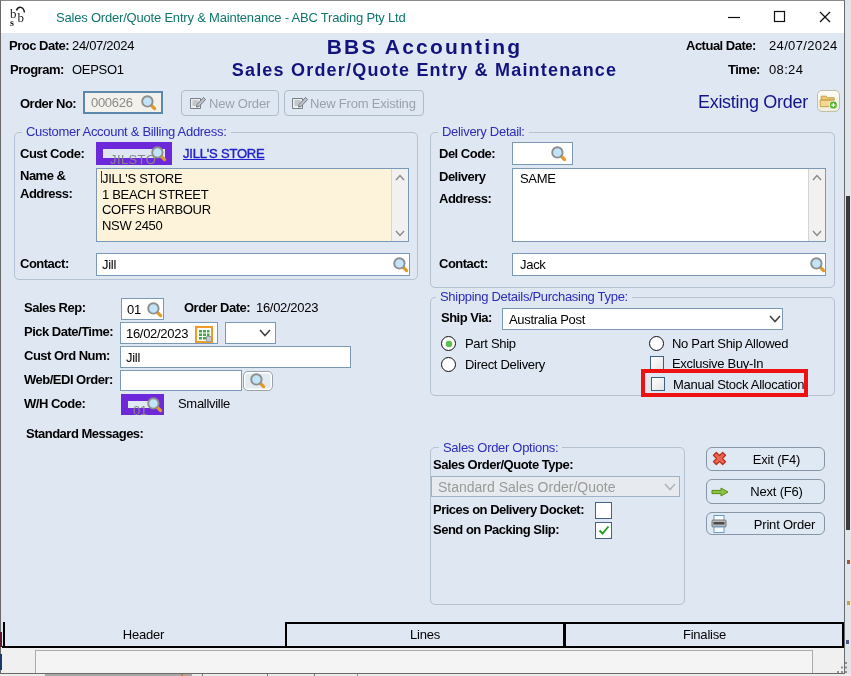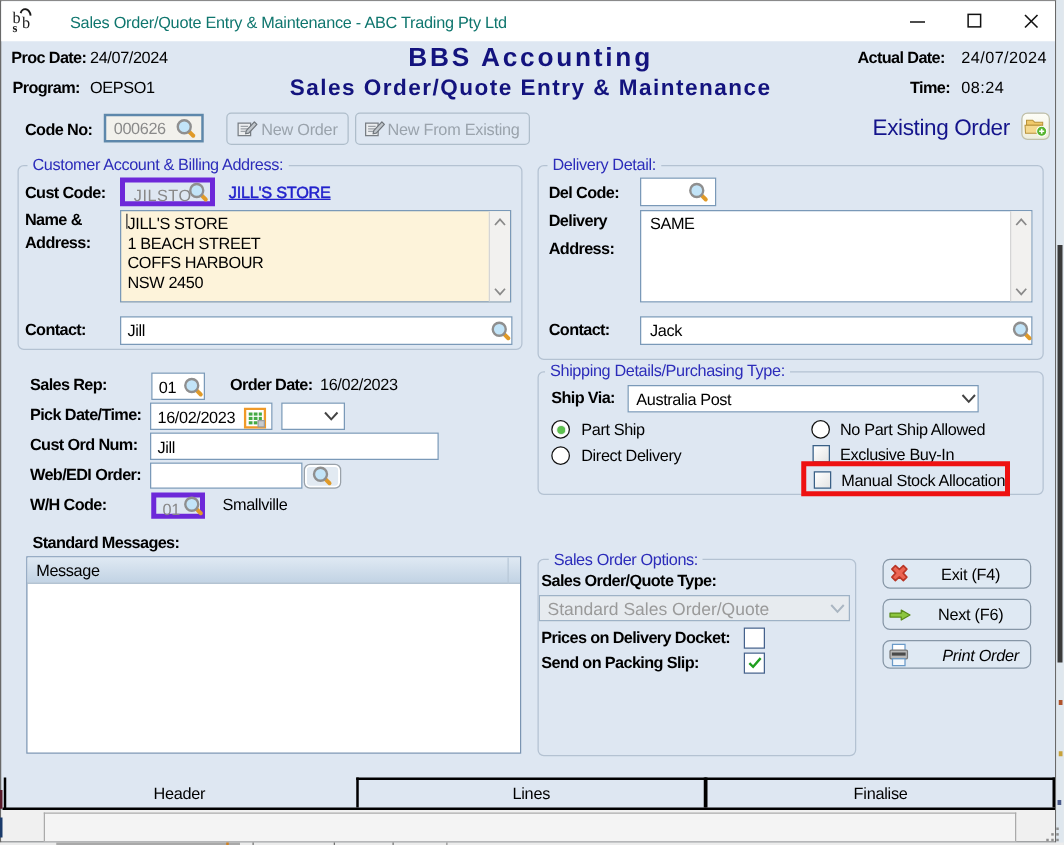--- a/index.html
+++ b/index.html
@@ -2,21 +2,21 @@
 <html><head>
 <meta charset="utf-8">
 <style>
 *{margin:0;padding:0;box-sizing:border-box;}
 html,body{width:851px;height:676px;overflow:hidden;font-family:"Liberation Sans",sans-serif;background:#e9e9e9;}
 #win{position:absolute;left:0;top:0;width:851px;height:676px;}
 .abs{position:absolute;}
 .lbl{position:absolute;font-weight:bold;font-size:13px;color:#000;white-space:nowrap;letter-spacing:-0.5px;}
 .val{position:absolute;font-size:13px;color:#000;white-space:nowrap;letter-spacing:-0.3px;}
 .inp{position:absolute;background:#fff;border:1px solid #7a99b8;font-size:13px;color:#000;letter-spacing:-0.3px;}
-.inpd{position:absolute;background:#dee7f2;border:4px solid #6d28d9;font-size:13px;color:#888;letter-spacing:-0.3px;}
+.inpd{position:absolute;background:#dee7f2;border:7px solid #6d28d9;font-size:13px;color:#888;letter-spacing:-0.3px;}
 .grp{position:absolute;border:1px solid #b4c2d2;border-radius:5px;}
 .grplbl{position:absolute;font-size:13px;color:#2c2cba;background:#dee7f2;padding:0 4px;white-space:nowrap;letter-spacing:-0.3px;}
 .mag{position:absolute;}
 .sb{position:absolute;width:17px;background:#f2f1ef;border-left:1px solid #d5d5d5;}
 </style>
 </head>
 <body>
 <div id="win">
 
   <div class="abs" style="left:0;top:0;width:845px;height:674px;border:1px solid #696969;border-top:1px solid #8a8a8a;background:#dee7f2;"></div>
@@ -48,21 +48,21 @@
   <div class="val" style="left:72px;top:38px;">24/07/2024</div>
   <div class="lbl" style="left:10px;top:62px;">Program:</div>
   <div class="val" style="left:72px;top:62px;">OEPSO1</div>
   <div class="abs" style="left:0;top:60px;width:849px;text-align:center;font-size:18px;font-weight:bold;color:#13137e;letter-spacing:1.2px;">Sales Order/Quote Entry &amp; Maintenance</div>
   <div class="abs" style="left:0;top:35px;width:849px;text-align:center;font-size:21px;font-weight:bold;color:#13137e;letter-spacing:2.2px;">BBS Accounting</div>
   <div class="lbl" style="left:686px;top:38px;">Actual Date:</div>
   <div class="val" style="left:769px;top:38px;letter-spacing:0.35px;">24/07/2024</div>
   <div class="lbl" style="left:728px;top:62px;">Time:</div>
   <div class="val" style="left:769px;top:62px;letter-spacing:0.35px;">08:24</div>
 
-  <div class="lbl" style="left:20px;top:96px;">Code No:</div>
+  <div class="lbl" style="left:20px;top:96px;">Order No:</div>
   <div class="abs" style="left:83px;top:91px;width:80px;height:23px;background:#f2f1ec;border:2px solid #5d87ab;color:#8a8a8a;font-size:13px;letter-spacing:-0.3px;padding:2px 0 0 6px;">000626</div>
   <svg class="mag" style="left:140px;top:94px;" width="17" height="17" viewBox="0 0 17 17">
       <path d="M11.5 11.5 L14.6 14.6" stroke="#e09a28" stroke-width="3.2" stroke-linecap="round"></path>
       <circle cx="7.4" cy="7.4" r="5.2" fill="#c2e4f8" stroke="#8f8f8f" stroke-width="1.9"></circle>
     </svg>
   <div class="abs" style="left:181px;top:90px;width:98px;height:26px;border:1px solid #aebdca;border-radius:4px;background:#dee7f2;"></div>
   <svg class="abs" style="left:189px;top:94px;" width="19" height="17" viewBox="0 0 19 17">
     <path d="M1.5 4.5 h10 v10 h-10 z" fill="#eceef0" stroke="#787e84" stroke-width="1"></path>
     <path d="M3.5 7 h6 M3.5 9 h6 M3.5 11 h4" stroke="#9aa0a6" stroke-width="1"></path>
     <path d="M8 10.5 L14.5 3.5 L16.5 5.5 L10 12.5 L7.5 13 Z" fill="#c0c6cc" stroke="#70767c" stroke-width="1" stroke-linejoin="round"></path>
@@ -197,25 +197,20 @@
   <div class="val" style="left:465px;top:357px;">Direct Delivery</div>
   <div class="abs" style="left:649px;top:336px;width:15px;height:15px;border:1.6px solid #111;border-radius:50%;background:#fff;"></div>
   <div class="val" style="left:672px;top:336px;">No Part Ship Allowed</div>
   <div class="abs" style="left:650px;top:356px;width:14px;height:14px;border:1px solid #3a6086;background:linear-gradient(135deg,#ffffff,#e4e4e4);"></div>
   <div class="val" style="left:672px;top:356px;text-align:right;">Exclusive Buy-In</div>
   <div class="abs" style="left:651px;top:377px;width:14px;height:14px;border:1px solid #3a6086;background:linear-gradient(135deg,#ffffff,#e4e4e4);"></div>
   <div class="val" style="left:673px;top:377px;">Manual Stock Allocation</div>
   <div class="abs" style="left:641px;top:369px;width:167px;height:28px;border:4px solid #ee1111;"></div>
 
   <div class="lbl" style="left:26px;top:426px;">Standard Messages:</div>
-  <div class="abs" style="left:21px;top:445px;width:396px;height:158px;background:#fff;border:1px solid #7a94b2;">
-    <div style="position:absolute;left:0;top:0;right:0;height:21px;background:linear-gradient(#dfe9f3,#c2d3e4);border-bottom:1px solid #9ab0c4;"></div>
-    <div style="position:absolute;left:7px;top:3px;font-size:13px;color:#000;letter-spacing:-0.3px;">Message</div>
-    <div style="position:absolute;right:9px;top:0;width:1px;height:21px;background:#b8c8d8;"></div>
-  </div>
 
   <div class="grp" style="left:430px;top:447px;width:255px;height:158px;"></div>
   <div class="grplbl" style="left:439px;top:440px;">Sales Order Options:</div>
   <div class="lbl" style="left:433px;top:457px;">Sales Order/Quote Type:</div>
   <div class="abs" style="left:431px;top:476px;width:249px;height:21px;background:#e7ebef;border:1px solid #9eb2c6;font-size:14px;color:#9a9a9a;padding:2px 0 0 6px;">Standard Sales Order/Quote</div>
   <svg class="abs" style="left:664px;top:483px;" width="12" height="8" viewBox="0 0 12 8">
       <path d="M1 1 L6 6.5 L11 1" fill="none" stroke="#aab6c2" stroke-width="1.6"></path>
     </svg>
   <div class="lbl" style="left:433px;top:502px;">Prices on Delivery Docket:</div>
   <div class="abs" style="left:595px;top:502px;width:17px;height:17px;border:1px solid #44618c;background:#fff;"></div>
@@ -235,21 +230,21 @@
     <path d="M1 3.4 h9 V1 L17 5 L10 9 V6.6 H1 Z" fill="#8cc63e" stroke="#5a8a1a" stroke-width="1" stroke-linejoin="round"></path>
   </svg>
   <div class="abs" style="left:706px;top:484px;width:119px;text-align:center;font-size:13px;text-indent:22px;letter-spacing:-0.2px;">Next (F6)</div>
   <div class="abs" style="left:706px;top:512px;width:119px;height:23px;background:#dfe9f3;border:1px solid #8696a6;border-radius:6px;"></div>
   <svg class="abs" style="left:711px;top:514px;" width="16" height="20" viewBox="0 0 16 20">
     <rect x="3" y="1.5" width="10" height="5" fill="#fff" stroke="#6a9ac8" stroke-width="1"></rect>
     <rect x="1" y="6" width="14" height="7" rx="1" fill="#b8b8b8" stroke="#787878" stroke-width="1"></rect>
     <rect x="2.5" y="8" width="11" height="2.5" fill="#4a4a4a"></rect>
     <rect x="3" y="13" width="10" height="5.5" fill="#f4f8fc" stroke="#6a9ac8" stroke-width="1"></rect>
   </svg>
-  <div class="abs" style="left:706px;top:517px;width:135px;text-align:center;font-size:13px;text-indent:22px;letter-spacing:-0.2px;font-style:italic;">Print Order</div>
+  <div class="abs" style="left:706px;top:517px;width:135px;text-align:center;font-size:13px;text-indent:22px;letter-spacing:-0.2px;">Print Order</div>
 
   <div class="abs" style="left:2px;top:619px;width:283px;height:26px;background:#dee7f2;"></div>
   <div class="abs" style="left:3px;top:622px;width:2px;height:25px;background:#000;"></div>
   <div class="abs" style="left:2px;top:627px;width:283px;text-align:center;font-size:13px;letter-spacing:-0.2px;">Header</div>
   <div class="abs" style="left:285px;top:622px;width:280px;height:24px;background:#dee7f2;border:2px solid #000;border-bottom:none;"></div>
   <div class="abs" style="left:285px;top:627px;width:280px;text-align:center;font-size:13px;letter-spacing:-0.2px;">Lines</div>
   <div class="abs" style="left:564px;top:622px;width:280px;height:24px;background:#dee7f2;border:2px solid #000;border-bottom:none;"></div>
   <div class="abs" style="left:564px;top:627px;width:281px;text-align:center;font-size:13px;letter-spacing:-0.2px;">Finalise</div>
   <div class="abs" style="left:2px;top:646px;width:842px;height:2px;background:#000;"></div>
 

